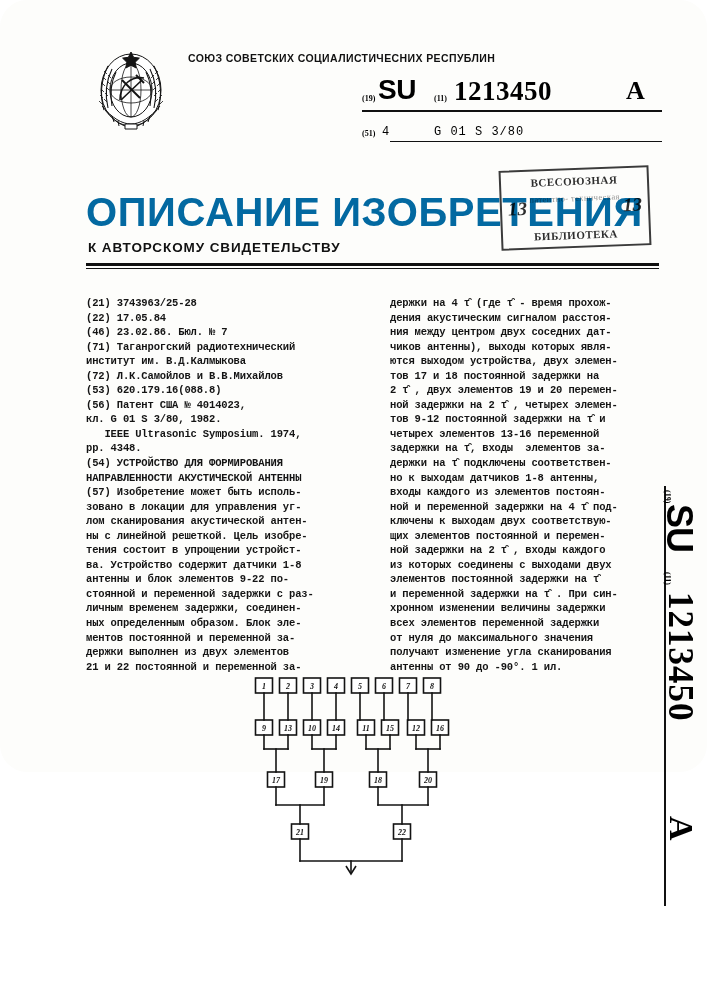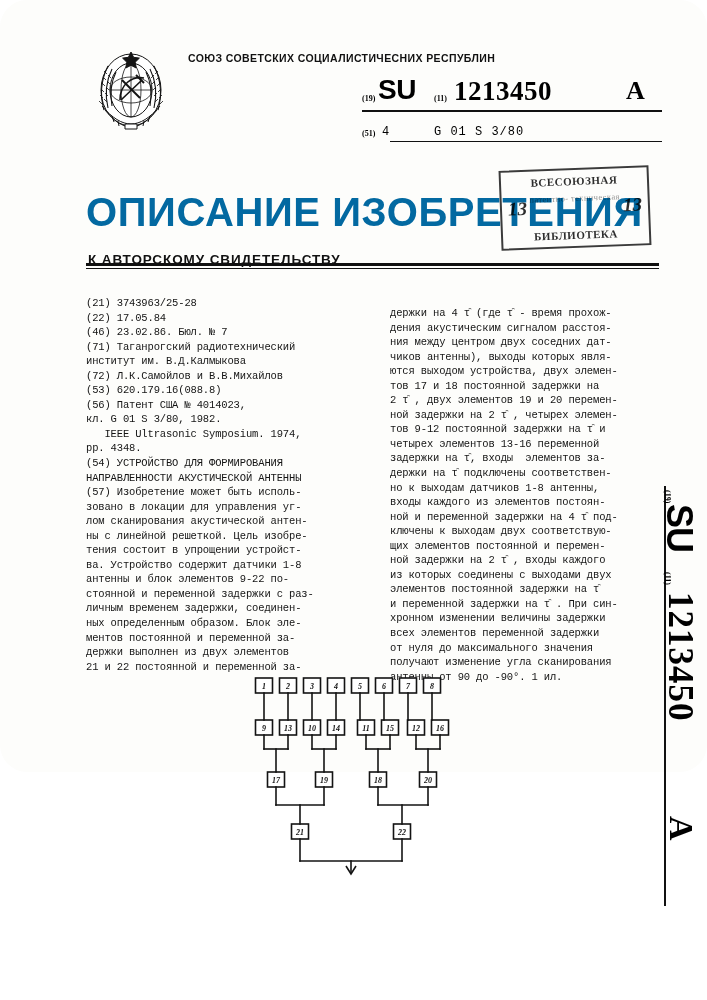--- a/index.html
+++ b/index.html
@@ -58,21 +58,21 @@
     position: absolute;
     left: 86px; top: 190px;
     font-family: "Liberation Sans", sans-serif;
     font-size: 40px;
     font-weight: bold;
     letter-spacing: .6px;
     color: #0369a1;
   }
   .doc-subtitle {
     position: absolute;
-    left: 88px; top: 252px;
+    left: 88px; top: 240px;
     font-family: "Liberation Sans", sans-serif;
     font-size: 13.5px;
     font-weight: bold;
     letter-spacing: .9px;
     color: #111;
   }
 
   
   .pn-row {
     position: absolute;
@@ -195,23 +195,24 @@
 
   
   .col {
     position: absolute;
     font-family: "Liberation Mono", monospace;
     font-size: 10.5px;
     line-height: 14.55px;
     color: #141414;
     white-space: pre-wrap;
     letter-spacing: -0.15px;
+    font-weight: bold;
   }
   .col-left  { left: 86px;  top: 296px; width: 272px; }
-  .col-right { left: 390px; top: 296px; width: 265px; margin-top: 10px; }
+  .col-right { left: 390px; top: 296px; width: 265px; }
 
   
   .rail {
     position: absolute;
     left: 648px; top: 486px;
     width: 56px; height: 420px;
   }
   .rail-line {
     position: absolute;
     left: 16px; top: 0; width: 2px; height: 420px;

